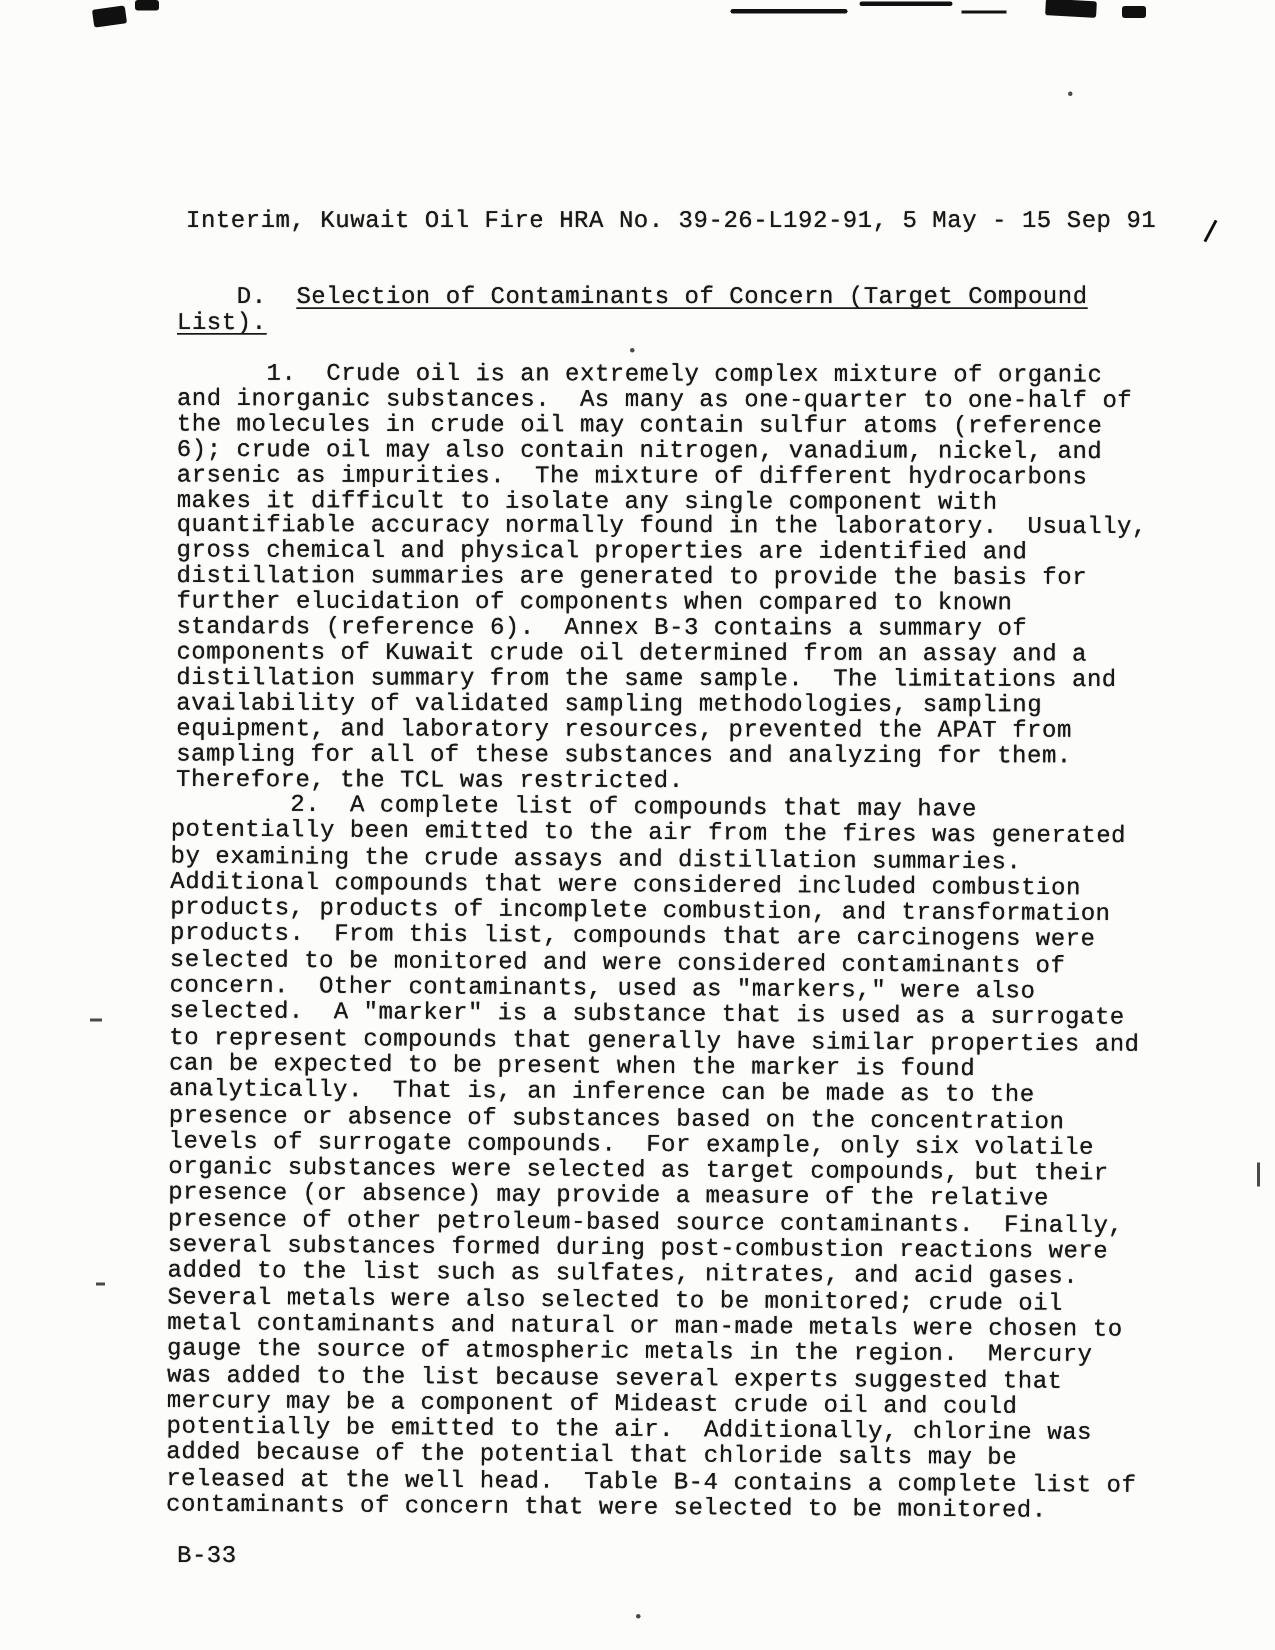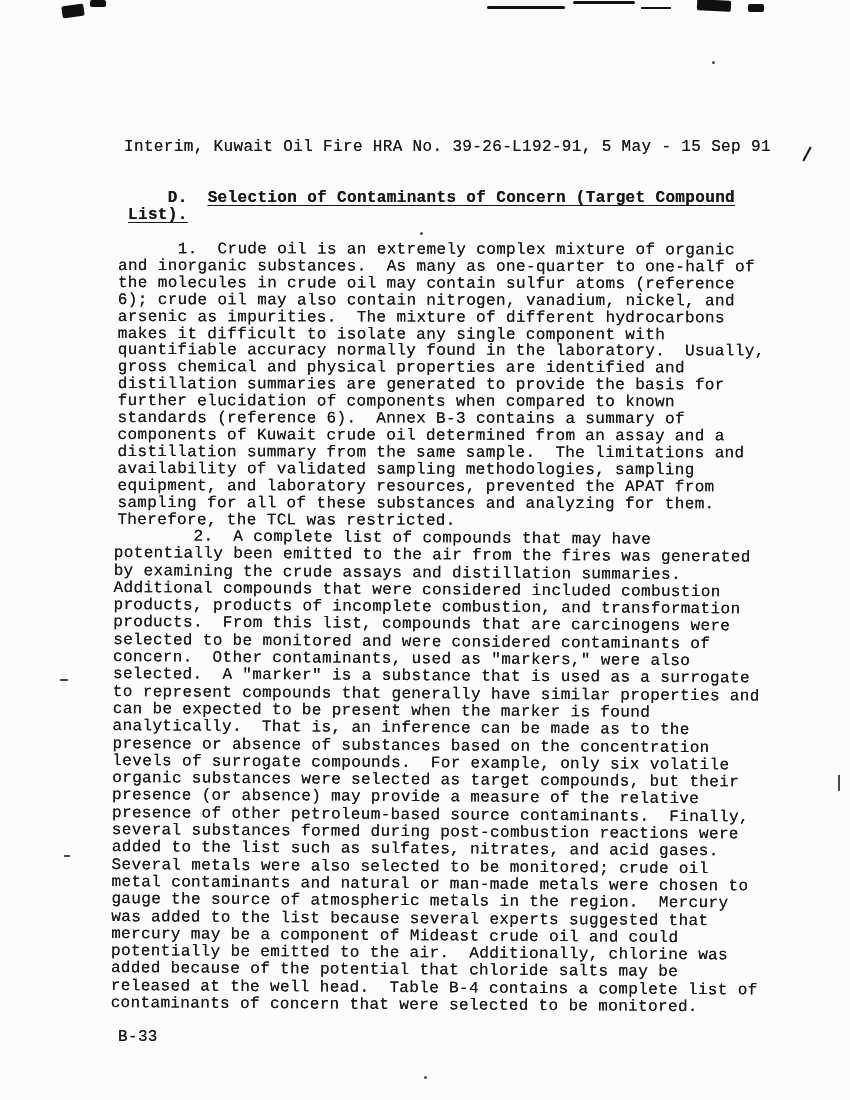--- a/index.html
+++ b/index.html
@@ -16,21 +16,21 @@
   }
   .typed {
     position: absolute;
     font-size: 16px;
     letter-spacing: 0.35px;
     line-height: 16.9px;
     white-space: pre;
     text-shadow: 0 0 0.6px rgba(15,15,15,0.85);
   }
   .header-line { top: 139px; left: 124px; }
-  .heading { top: 190px; left: 128px; font-weight: bold; }
+  .heading { top: 190px; left: 118px; }
   .heading .u { text-decoration: underline; text-decoration-thickness: 1.4px; text-underline-offset: 3px; }
   .para-1 { top: 241px; left: 118px; transform: rotate(0.12deg); transform-origin: 0 0; }
   .para-2 { top: 528px; left: 114px; line-height: 17.3px; transform: rotate(0.4deg); transform-origin: 0 0; }
   .footer-line { top: 1029px; left: 118px; width: 650px; white-space: normal; }
   .art { position: absolute; background: #101010; }
   .art.soft { background: #4a4a4a; }
 </style>
 </head>
 <body>
 

